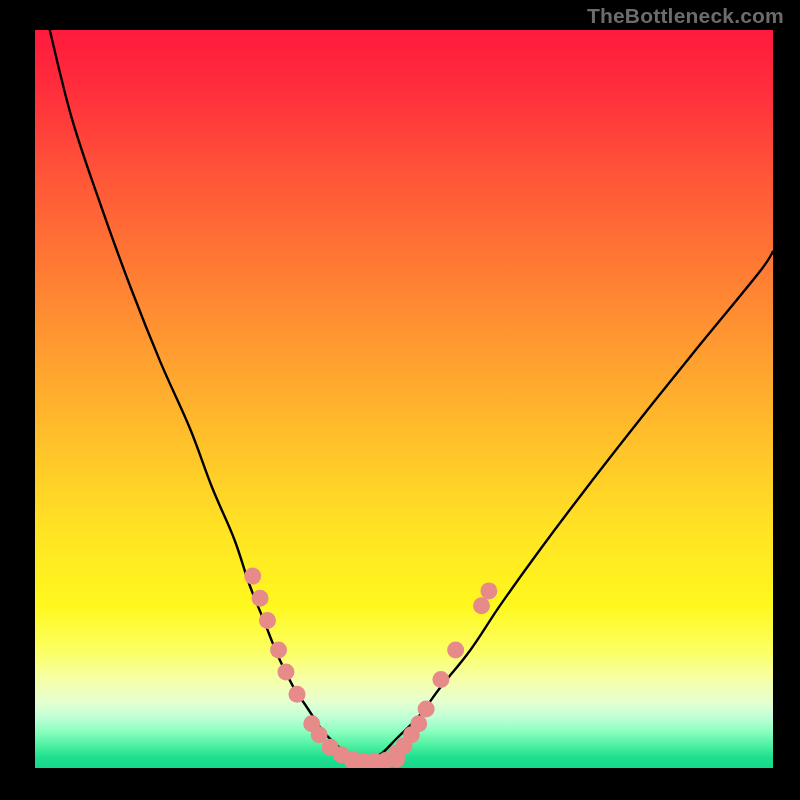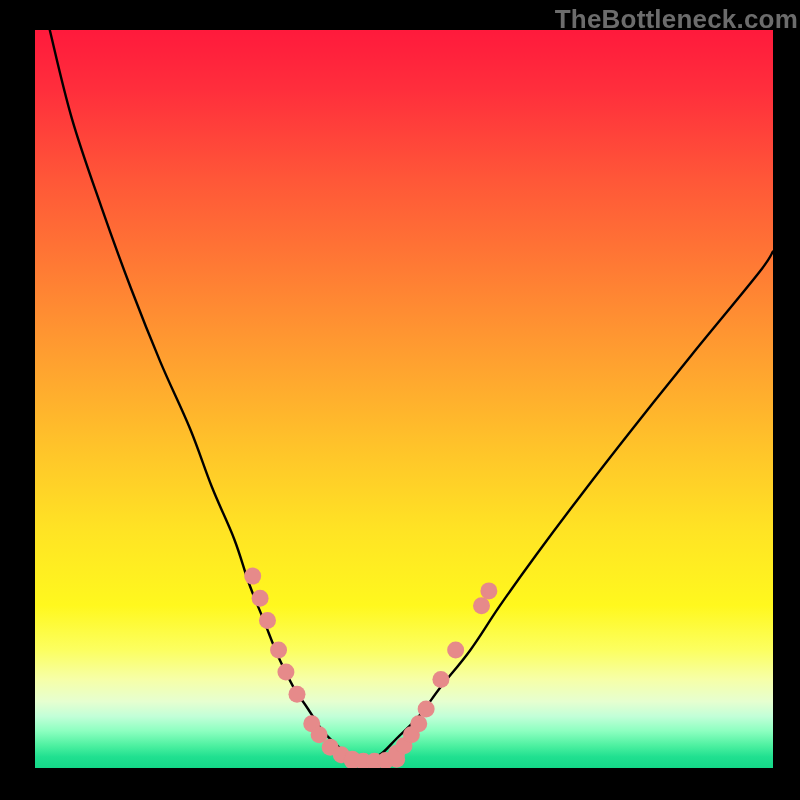--- a/index.html
+++ b/index.html
@@ -48,23 +48,23 @@
   }
   svg.curves {
     position: absolute;
     inset: 0;
     width: 100%;
     height: 100%;
   }
   .watermark {
     position: absolute;
     top: 4px;
-    right: 2px;
+    right: 16px;
     font-family: Arial, Helvetica, sans-serif;
-    font-size: 26px;
+    font-size: 21px;
     font-weight: 600;
     color: #6c6c6c;
     letter-spacing: 0.2px;
     user-select: none;
   }
 </style>
 </head>
 <body>
 
 <div class="stage">

